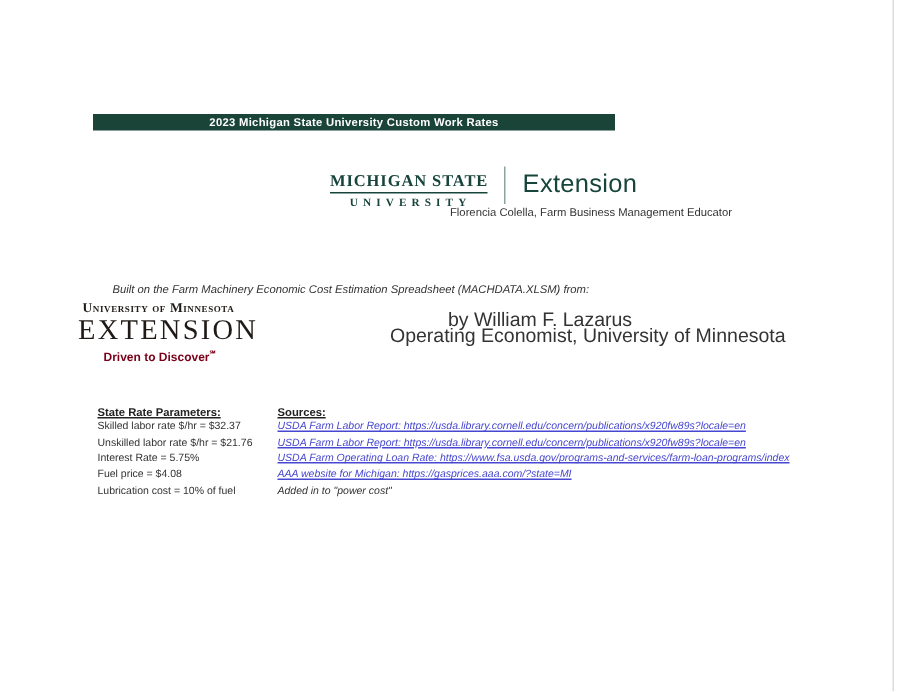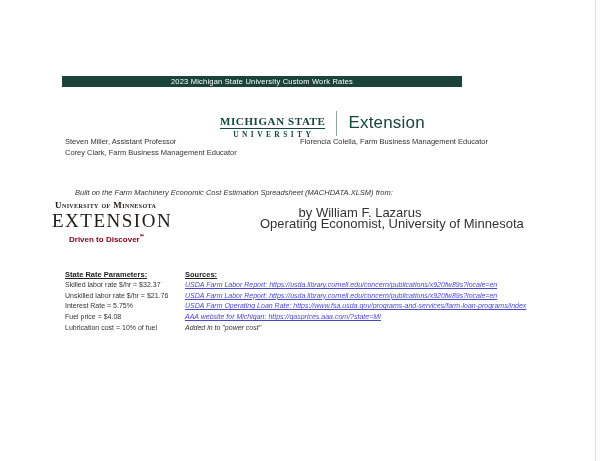--- a/index.html
+++ b/index.html
@@ -10,23 +10,23 @@
     font-family:"Liberation Sans", sans-serif;
     color:#333333;
     overflow:hidden;
   }
   .edge-line{
     position:absolute;left:595px;top:0;width:1px;height:461px;
     background:#dcdcdc;
   }
   
   .banner{
-    position:absolute;left:62px;top:76px;width:400px;height:11px;
+    position:absolute;left:62px;top:76px;width:348px;height:11px;
     background:#1A4438;
-    color:#ffffff;font-size:7.5px;font-weight:normal;
+    color:#ffffff;font-size:7.5px;font-weight:bold;
     line-height:11px;text-align:center;
     letter-spacing:0.2px;
     white-space:nowrap;
   }
   
   .msu-logo{position:absolute;left:220px;top:111px;}
   .msu-wordmark{
     display:inline-block;vertical-align:top;
     color:#18453B;font-family:"Liberation Serif", serif;
     text-align:center;
@@ -119,24 +119,20 @@
 
   <div class="msu-logo">
     <span class="msu-wordmark">
       <span class="msu-top">MICHIGAN STATE</span>
       <span class="msu-bottom" style="display:block">UNIVERSITY</span>
     </span>
     <span class="msu-divider"></span>
     <span class="msu-extension">Extension</span>
   </div>
 
-  <div class="authors left">
-    <div>Steven Miller, Assistant Professor</div>
-    <div>Corey Clark, Farm Business Management Educator</div>
-  </div>
 
   <div class="authors right">
     <div>Florencia Colella, Farm Business Management Educator</div>
   </div>
 
   <div class="built-note">Built on the Farm Machinery Economic Cost Estimation Spreadsheet (MACHDATA.XLSM) from:</div>
 
   <div class="umn-logo">
     <div class="umn-university">University of Minnesota</div>
     <div class="umn-extension">EXTENSION</div>

